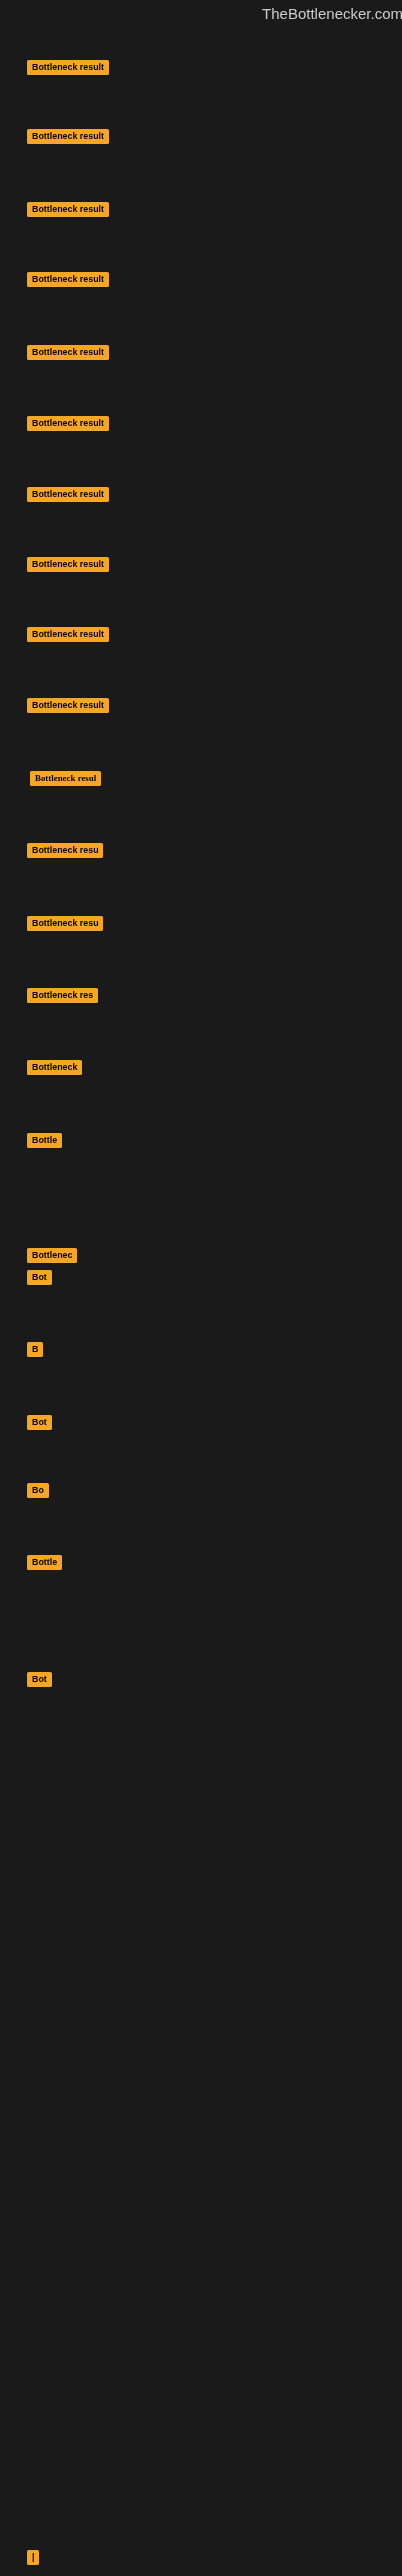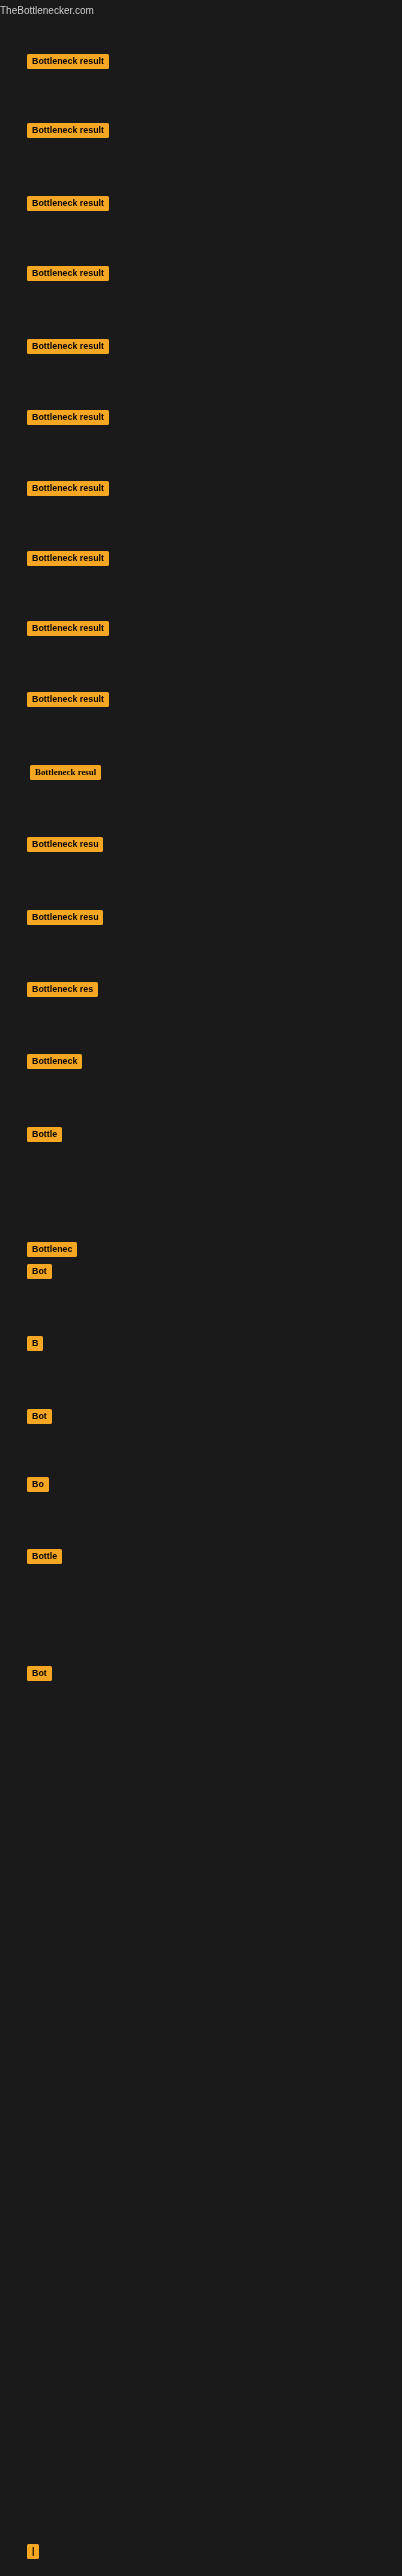--- a/index.html
+++ b/index.html
@@ -10,23 +10,23 @@
 
     body {
       width: 403px;
       min-height: 2576px;
       background-color: #1a1a1a;
       font-family: Arial, sans-serif;
       position: relative;
     }
 
     .site-title {
-      text-align: left;
+      text-align: right;
       color: #cccccc;
-      font-size: 10px;
+      font-size: 15px;
       padding: 4.8px 0;
       background-color: #1a1a1a;
     }
 
     .bottleneck-badge {
       display: inline-block;
       background-color: #f5a623;
       color: #000000;
       font-size: 8.9px;
       font-weight: bold;

